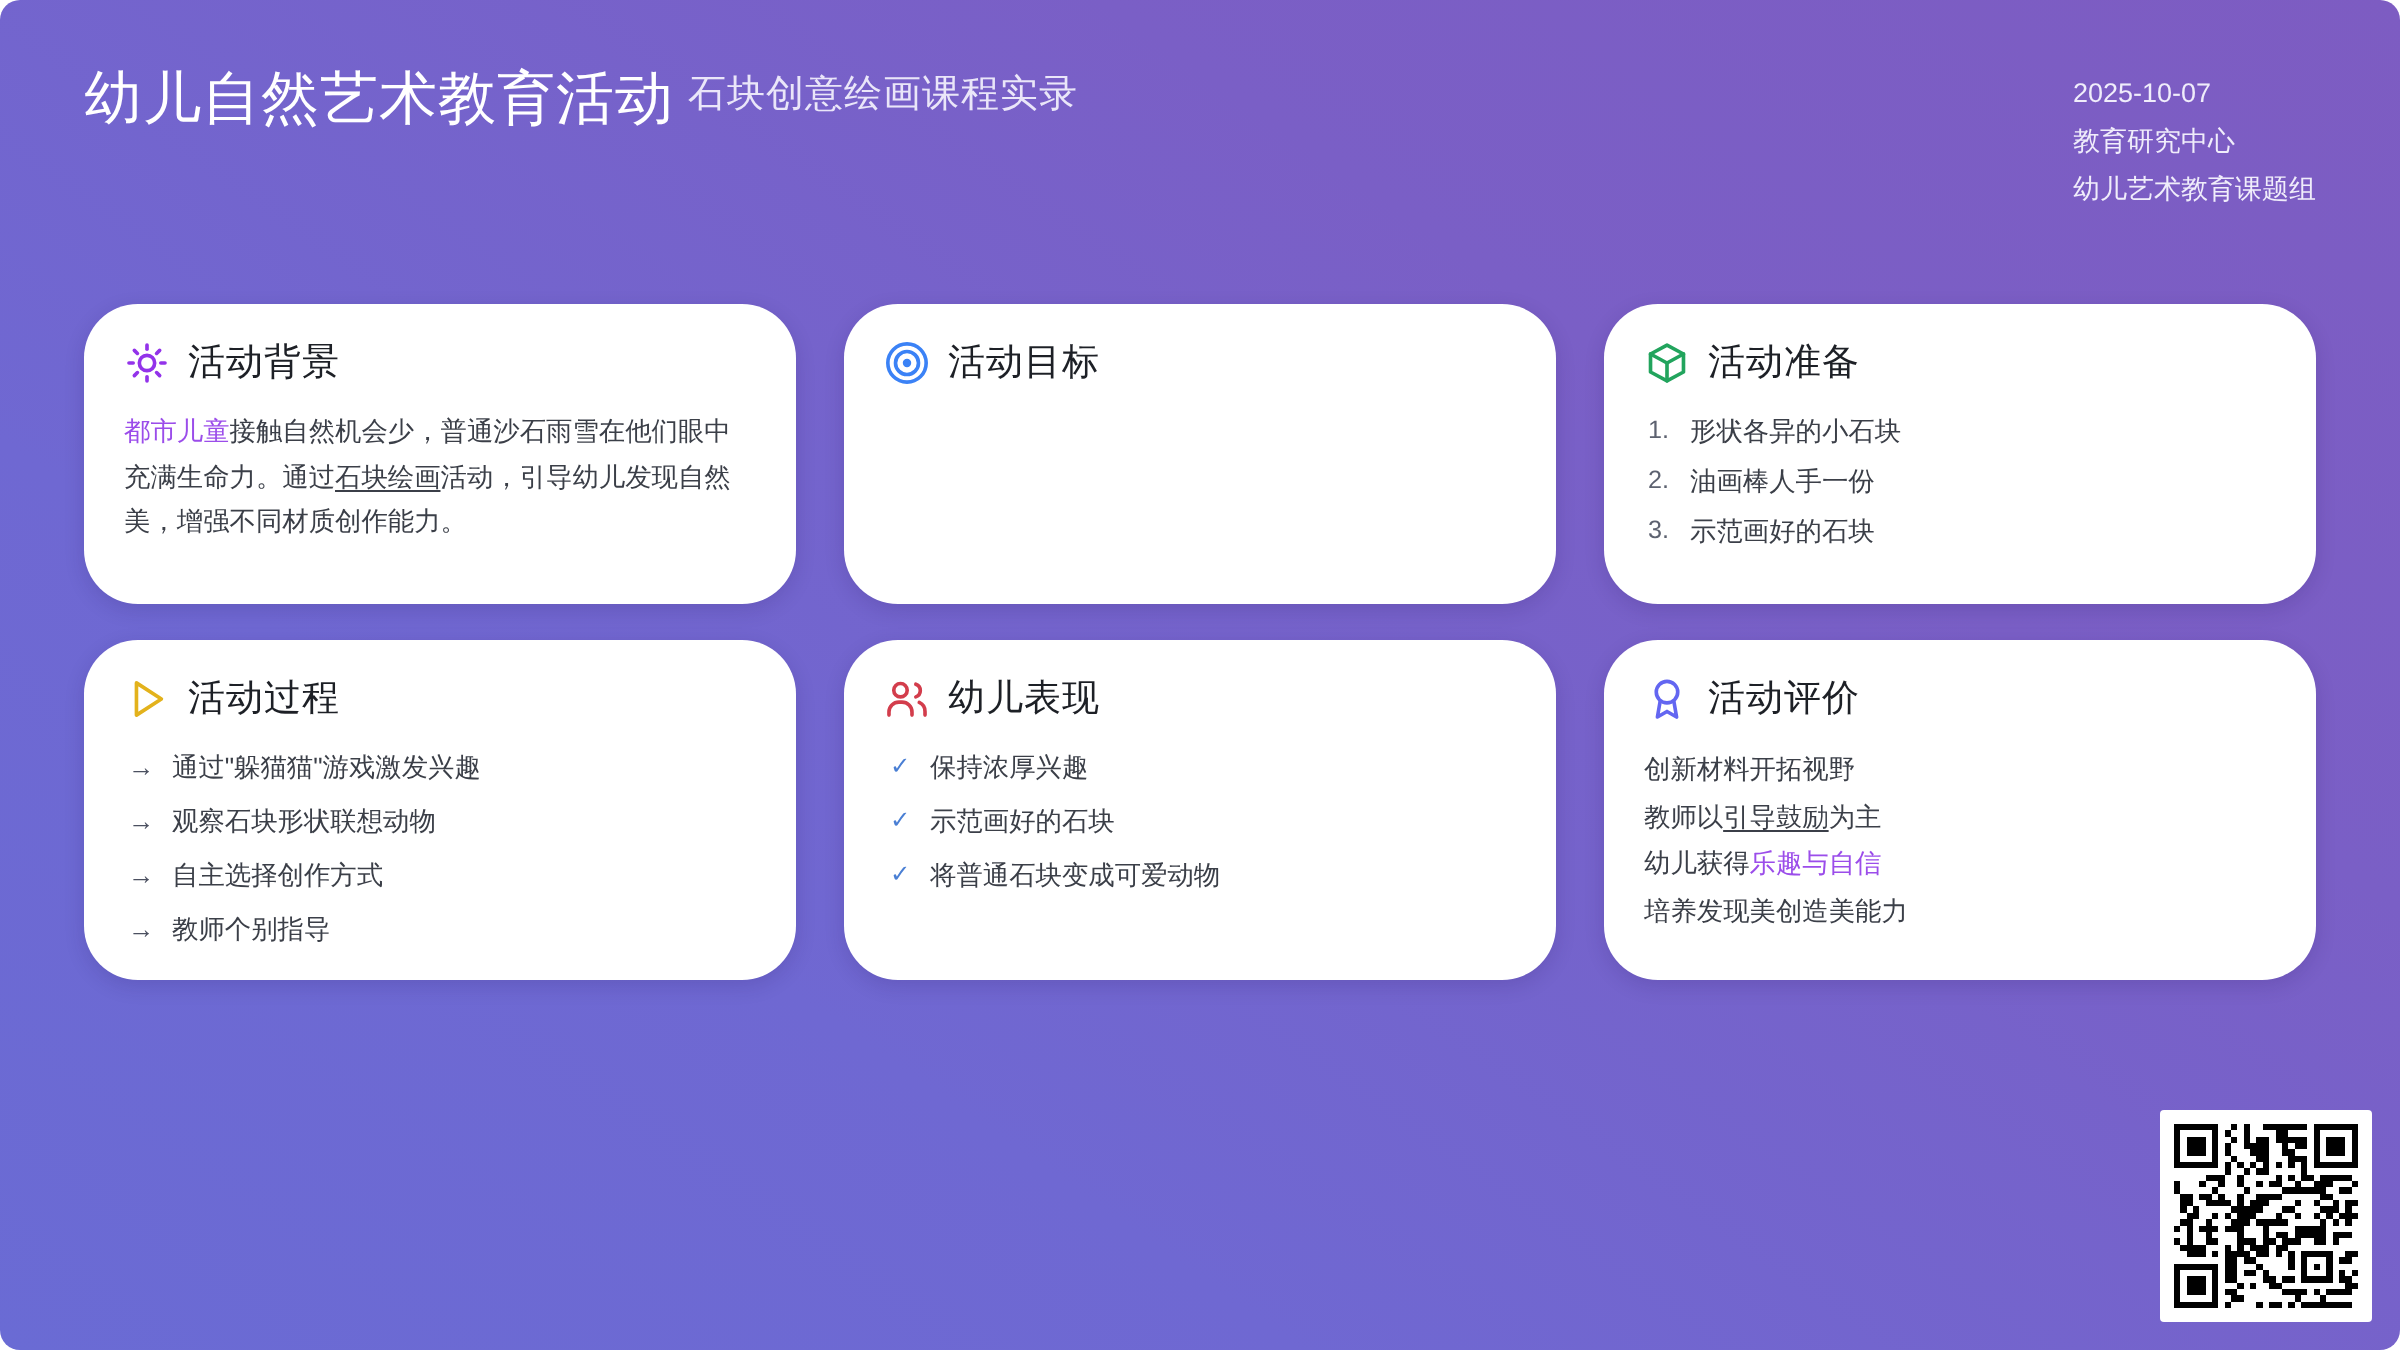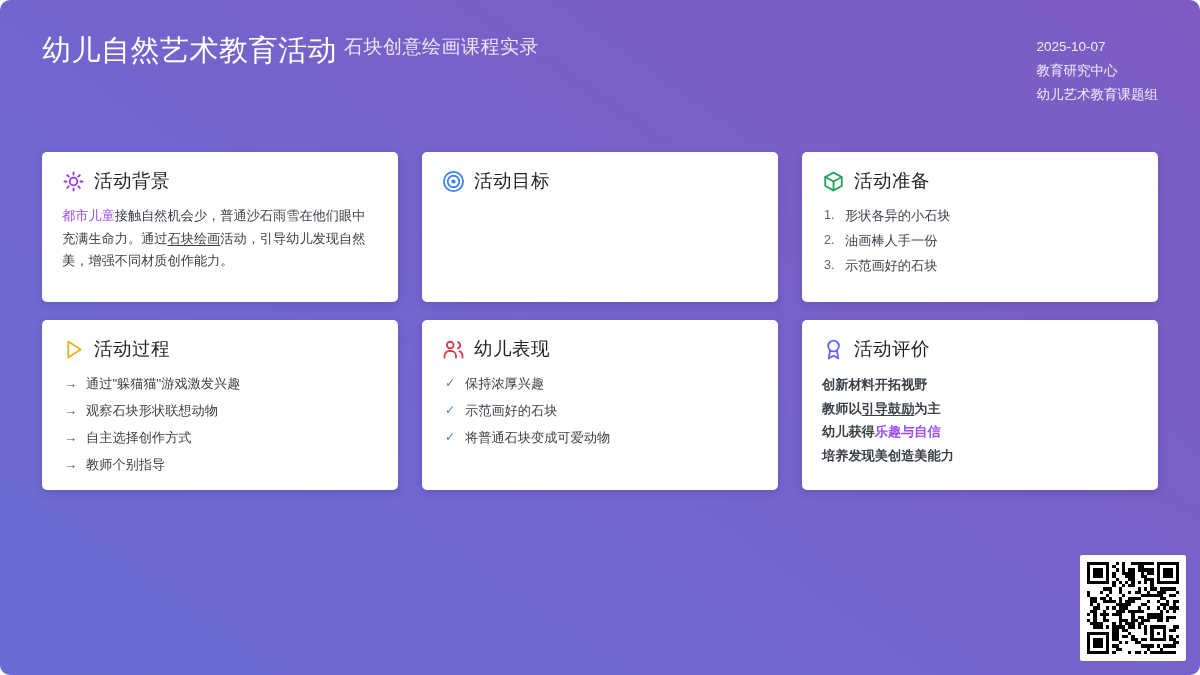--- a/index.html
+++ b/index.html
@@ -59,21 +59,21 @@
     left: 42px; top: 152px;
     width: 1116px;
     display: grid;
     grid-template-columns: repeat(3, 356px);
     grid-template-rows: 150px 170px;
     column-gap: 24px;
     row-gap: 18px;
   }
   .card {
     background: #ffffff;
-    border-radius: 5px;
+    border-radius: 27px;
     padding: 18px 20px 14px 20px;
     box-shadow: 0 3px 10px rgba(40,20,90,0.16);
     display: flex;
     flex-direction: column;
     overflow: hidden;
   }
   .card-head {
     display: flex;
     align-items: center;
     gap: 9px;
@@ -173,21 +173,20 @@
     color: #4a7fd4;
     font-size: 12.2px;
   }
 
   
   .plain-lines { display: flex; flex-direction: column; }
   .plain-lines .line {
     font-size: 13.2px;
     line-height: 1.78;
     color: #3b3f48;
-    font-weight: bold;
   }
 
   
   .qr-wrap {
     position: absolute;
     right: 14px; bottom: 14px;
     width: 106px; height: 106px;
     background: #ffffff;
     padding: 7px;
     border-radius: 2px;

